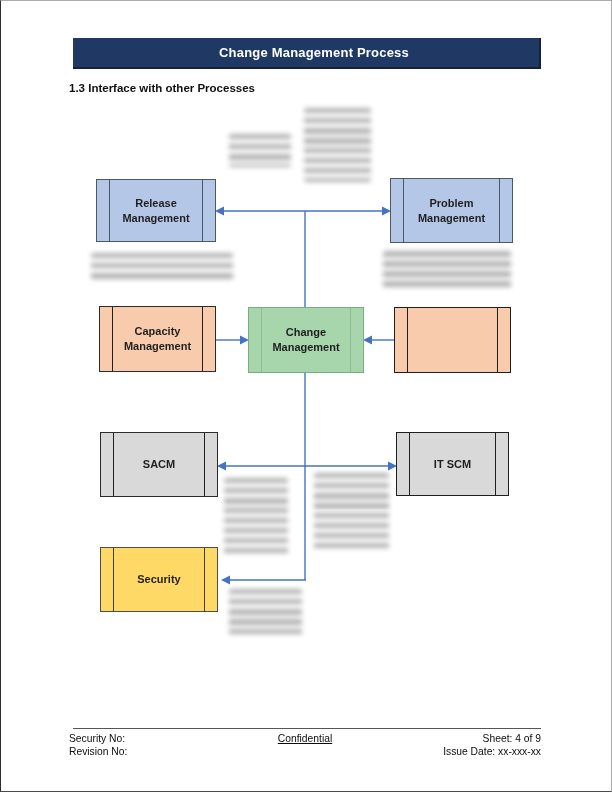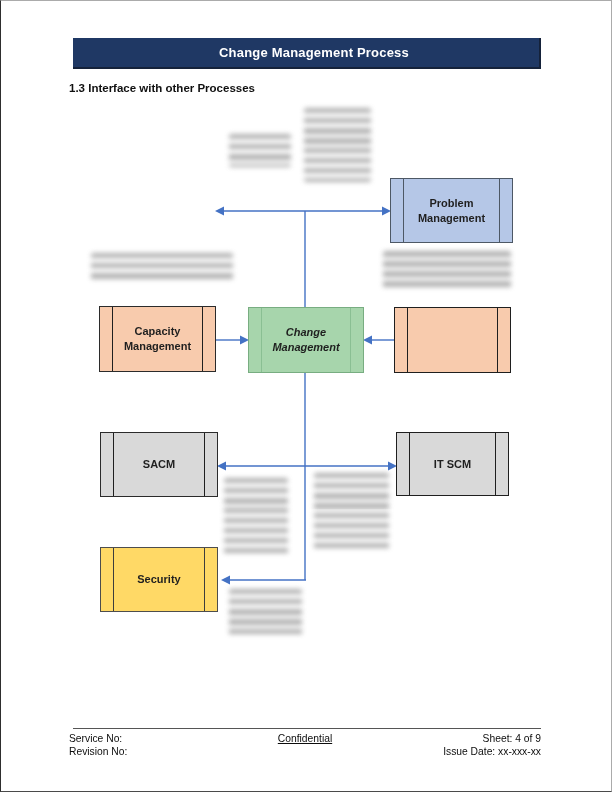--- a/index.html
+++ b/index.html
@@ -24,21 +24,21 @@
     position:absolute;box-sizing:border-box;border:1.6px solid #333;
     display:flex;align-items:center;justify-content:center;text-align:center;
   }
   .node .label{font-size:11px;font-weight:bold;color:#1f1f1f;line-height:1.35;padding:0 15px;}
   .vline{position:absolute;top:0;bottom:0;width:1.4px;background:#333;}
   .vline.l{left:12px;}
   .vline.r{right:12px;}
   #n-release{left:95px;top:178px;width:120px;height:63px;}
   #n-problem{left:389px;top:177px;width:123px;height:65px;}
   #n-capacity{left:98px;top:305px;width:117px;height:66px;}
-  #n-change{left:247px;top:306px;width:116px;height:66px;font-style:italic;}
+  #n-change{left:247px;top:306px;width:116px;height:66px;}
   #n-availability{left:393px;top:306px;width:117px;height:66px;}
   #n-sacm{left:99px;top:431px;width:118px;height:65px;}
   #n-itscm{left:395px;top:431px;width:113px;height:64px;}
   #n-security{left:99px;top:546px;width:118px;height:65px;}
   .blurred{
     position:absolute;filter:blur(2.4px);opacity:.8;border-radius:3px;
     background:repeating-linear-gradient(to bottom,#9e9e9e 0 5.5px,rgba(255,255,255,0) 5.5px 10px);
   }
   .blurA{left:228px;top:133px;width:62px;height:33px;}
   .blurB{left:303px;top:107px;width:67px;height:74px;}
@@ -85,20 +85,25 @@
       <polygon class="arrowhead" points="214,210 223,205.5 223,214.5" fill="#4472c4"></polygon>
       <polygon class="arrowhead" points="390,210 381,205.5 381,214.5" fill="#4472c4"></polygon>
       <polygon class="arrowhead" points="248,339 239,334.5 239,343.5" fill="#4472c4"></polygon>
       <polygon class="arrowhead" points="362,339 371,334.5 371,343.5" fill="#4472c4"></polygon>
       <polygon class="arrowhead" points="216,465 225,460.5 225,469.5" fill="#4472c4"></polygon>
       <polygon class="arrowhead" points="396,465 387,460.5 387,469.5" fill="#4472c4"></polygon>
       <polygon class="arrowhead" points="220,579 229,574.5 229,583.5" fill="#4472c4"></polygon>
     </g>
   </svg>
 
+  <div class="node" id="n-release" style="background: rgb(181, 199, 231); border-color: rgb(77, 88, 101);">
+    <span class="vline l" style="background: rgb(77, 88, 101);"></span>
+    <span class="vline r" style="background: rgb(77, 88, 101);"></span>
+    <span class="label">Release Management</span>
+  </div>
   <div class="node" id="n-problem" style="background: rgb(181, 199, 231); border-color: rgb(77, 88, 101);">
     <span class="vline l" style="background: rgb(77, 88, 101);"></span>
     <span class="vline r" style="background: rgb(77, 88, 101);"></span>
     <span class="label">Problem Management</span>
   </div>
   <div class="node" id="n-capacity" style="background: rgb(248, 203, 173); border-color: rgb(43, 43, 43);">
     <span class="vline l" style="background: rgb(31, 31, 31);"></span>
     <span class="vline r" style="background: rgb(31, 31, 31);"></span>
     <span class="label">Capacity Management</span>
   </div>
@@ -131,21 +136,21 @@
   <div class="blurred blurB"></div>
   <div class="blurred blurC"></div>
   <div class="blurred blurD"></div>
   <div class="blurred blurE"></div>
   <div class="blurred blurF"></div>
   <div class="blurred blurG"></div>
 
 
   <div class="footer-rule"></div>
   <div class="footer">
-    <div>Service No:</div>
+    <div>Security No:</div>
     <div class="c">Confidential</div>
     <div class="r">Sheet: 4 of 9</div>
     <div>Revision No:</div>
     <div class="c"></div>
     <div class="r">Issue Date: xx-xxx-xx</div>
   </div>
 
 </div>
 
 </body></html>

